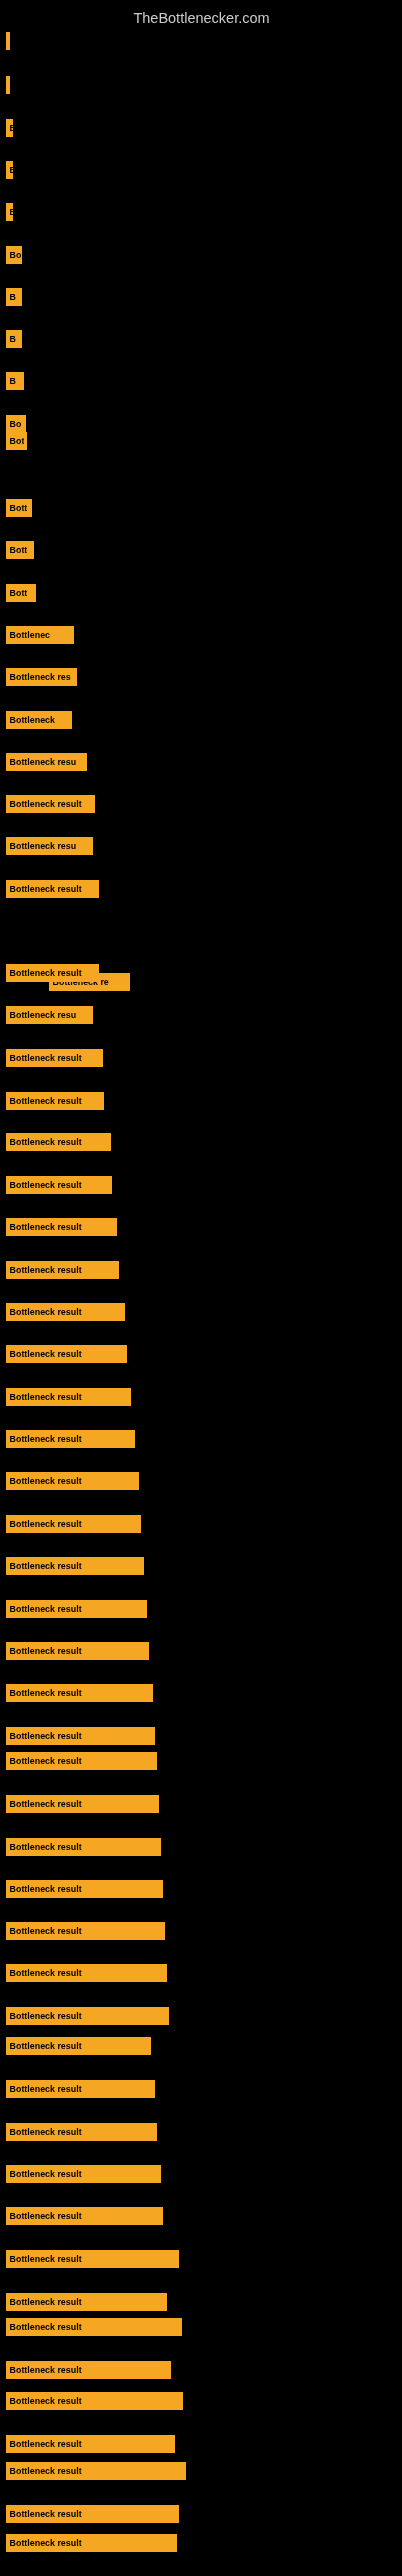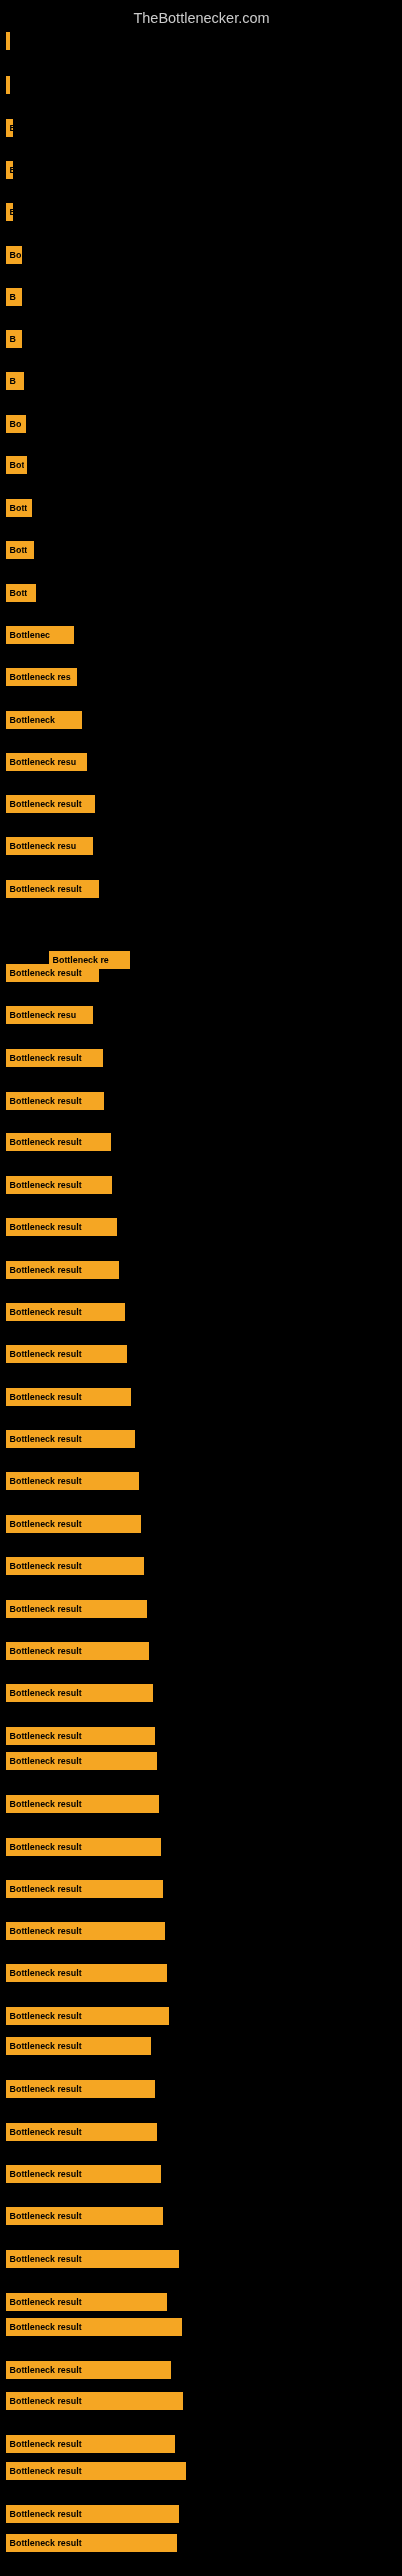--- a/index.html
+++ b/index.html
@@ -98,21 +98,21 @@
     <div class="bar-container" style="top: 372px; left: 6.4px; position: absolute;">
       <div class="bar" style="width: 17.7px;">
         <span class="bar-label">B</span>
       </div>
     </div>
     <div class="bar-container" style="top: 415px; left: 6.4px; position: absolute;">
       <div class="bar" style="width: 19.3px;">
         <span class="bar-label">Bo</span>
       </div>
     </div>
-    <div class="bar-container" style="top: 456px; left: 6.4px; position: absolute;">
+    <div class="bar-container" style="top: 432px; left: 6.4px; position: absolute;">
       <div class="bar" style="width: 21px;">
         <span class="bar-label">Bot</span>
       </div>
     </div>
     <div class="bar-container" style="top: 499px; left: 6.4px; position: absolute;">
       <div class="bar" style="width: 26px;">
         <span class="bar-label">Bott</span>
       </div>
     </div>
     <div class="bar-container" style="top: 541px; left: 6.4px; position: absolute;">
@@ -129,21 +129,21 @@
       <div class="bar" style="width: 68px;">
         <span class="bar-label">Bottlenec</span>
       </div>
     </div>
     <div class="bar-container" style="top: 668px; left: 6.4px; position: absolute;">
       <div class="bar" style="width: 71px;">
         <span class="bar-label">Bottleneck res</span>
       </div>
     </div>
     <div class="bar-container" style="top: 711px; left: 6.4px; position: absolute;">
-      <div class="bar" style="width: 76px;">
+      <div class="bar" style="width: 66px;">
         <span class="bar-label">Bottleneck</span>
       </div>
     </div>
     <div class="bar-container" style="top: 753px; left: 6.4px; position: absolute;">
       <div class="bar" style="width: 81px;">
         <span class="bar-label">Bottleneck resu</span>
       </div>
     </div>
     <div class="bar-container" style="top: 795px; left: 6.4px; position: absolute;">
       <div class="bar" style="width: 89px;">
@@ -153,21 +153,21 @@
     <div class="bar-container" style="top: 837px; left: 6.4px; position: absolute;">
       <div class="bar" style="width: 87px;">
         <span class="bar-label">Bottleneck resu</span>
       </div>
     </div>
     <div class="bar-container" style="top: 880px; left: 6.4px; position: absolute;">
       <div class="bar" style="width: 93px;">
         <span class="bar-label">Bottleneck result</span>
       </div>
     </div>
-    <div class="bar-container" style="top: 951px; left: 6.4px; position: absolute; padding-left: 43px;">
+    <div class="bar-container" style="top: 973px; left: 6.4px; position: absolute; padding-left: 43px;">
       <div class="bar" style="width: 81px;">
         <span class="bar-label">Bottleneck re</span>
       </div>
     </div>
     <div class="bar-container" style="top: 964px; left: 6.4px; position: absolute;">
       <div class="bar" style="width: 93px;">
         <span class="bar-label">Bottleneck result</span>
       </div>
     </div>
     <div class="bar-container" style="top: 1006px; left: 6.4px; position: absolute;">

